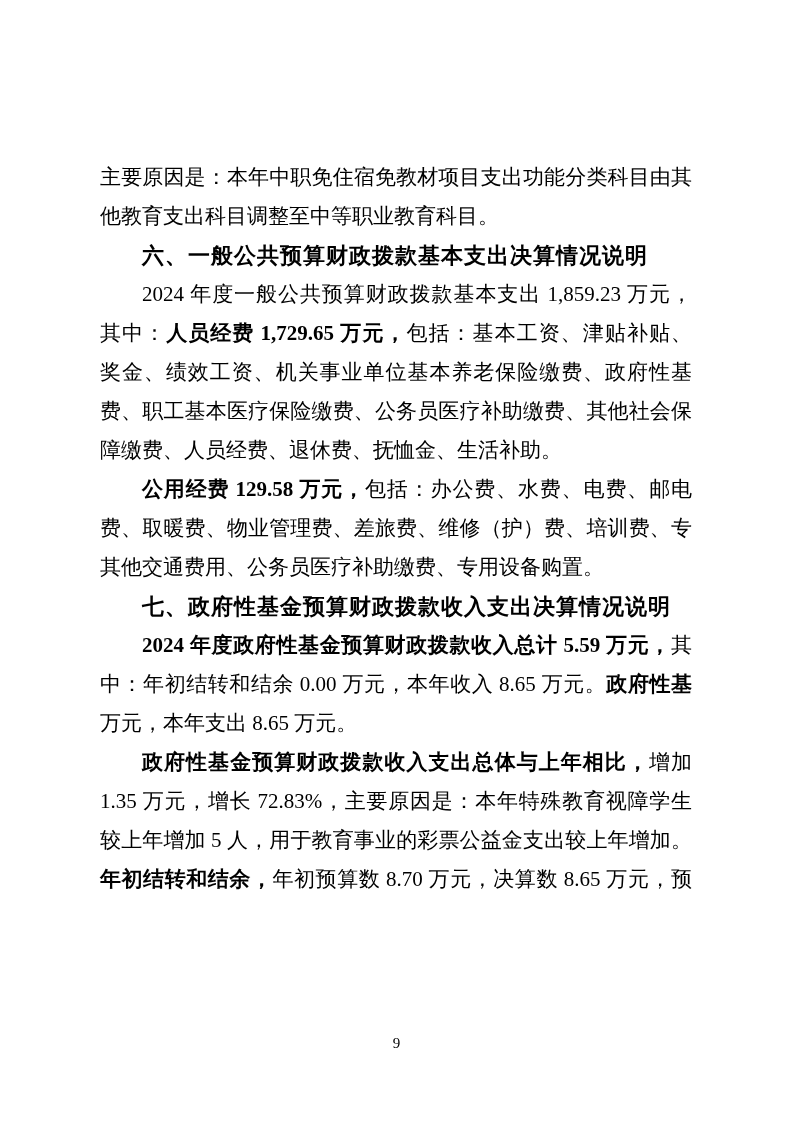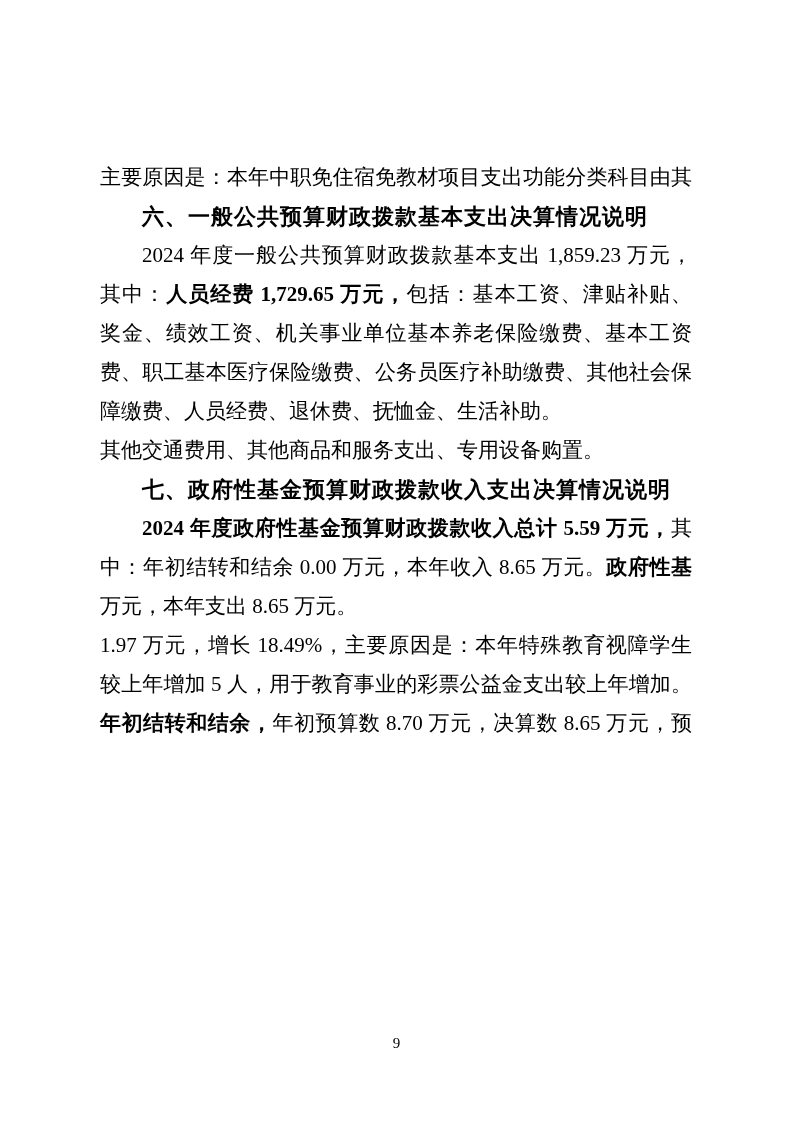--- a/index.html
+++ b/index.html
@@ -56,31 +56,35 @@
     font-size: 15px;
     color: #000000;
   }
 </style>
 </head>
 <body>
 
 <div class="page">
   <div class="content" id="doc-content">
       <div class="line"><span class="seg">主要原因是：本年中职免住宿免教材项目支出功能分类科目由其</span></div>
+      <div class="line last"><span class="seg">他教育支出科目调整至中等职业教育科目。</span></div>
       <div class="line heading indent last"><span class="seg bold">六、一般公共预算财政拨款基本支出决算情况说明</span></div>
       <div class="line indent"><span class="seg">2024 年度一般公共预算财政拨款基本支出 1,859.23 万元，</span></div>
       <div class="line"><span class="seg">其中：</span><span class="seg bold">人员经费 1,729.65 万元，</span><span class="seg">包括：基本工资、津贴补贴、</span></div>
-      <div class="line"><span class="seg">奖金、绩效工资、机关事业单位基本养老保险缴费、基本工资</span></div>
+      <div class="line"><span class="seg">奖金、绩效工资、机关事业单位基本养老保险缴费、政府性基</span></div>
       <div class="line"><span class="seg">费、职工基本医疗保险缴费、公务员医疗补助缴费、其他社会保</span></div>
       <div class="line last"><span class="seg">障缴费、人员经费、退休费、抚恤金、生活补助。</span></div>
-      <div class="line last"><span class="seg">其他交通费用、其他商品和服务支出、专用设备购置。</span></div>
+      <div class="line indent"><span class="seg bold">公用经费 129.58 万元，</span><span class="seg">包括：办公费、水费、电费、邮电</span></div>
+      <div class="line"><span class="seg">费、取暖费、物业管理费、差旅费、维修（护）费、培训费、专</span></div>
+      <div class="line last"><span class="seg">其他交通费用、公务员医疗补助缴费、专用设备购置。</span></div>
       <div class="line heading indent last"><span class="seg bold">七、政府性基金预算财政拨款收入支出决算情况说明</span></div>
       <div class="line indent"><span class="seg bold">2024 年度政府性基金预算财政拨款收入总计 5.59 万元，</span><span class="seg">其</span></div>
       <div class="line"><span class="seg">中：年初结转和结余 0.00 万元，本年收入 8.65 万元。</span><span class="seg bold">政府性基</span></div>
       <div class="line last"><span class="seg">万元，本年支出 8.65 万元。</span></div>
-      <div class="line"><span class="seg">1.97 万元，增长 18.49%，主要原因是：本年特殊教育视障学生</span></div>
+      <div class="line indent"><span class="seg bold">政府性基金预算财政拨款收入支出总体与上年相比，</span><span class="seg">增加</span></div>
+      <div class="line"><span class="seg">1.35 万元，增长 72.83%，主要原因是：本年特殊教育视障学生</span></div>
       <div class="line"><span class="seg">较上年增加 5 人，用于教育事业的彩票公益金支出较上年增加。</span></div>
       <div class="line"><span class="seg bold">年初结转和结余，</span><span class="seg">年初预算数 8.70 万元，决算数 8.65 万元，预</span></div>
     </div>
   <div class="footer">
     <span class="pagenum">9</span>
   </div>
 </div>
 
 </body></html>

